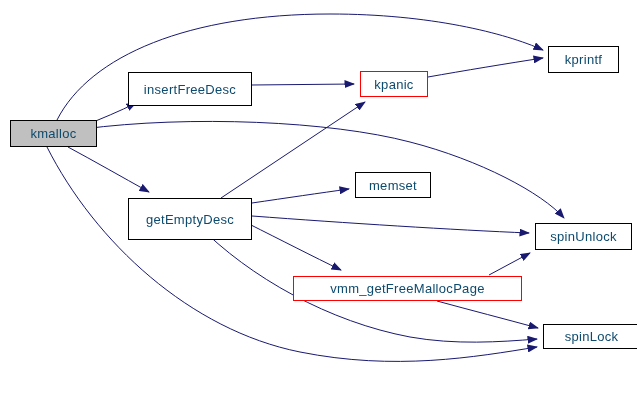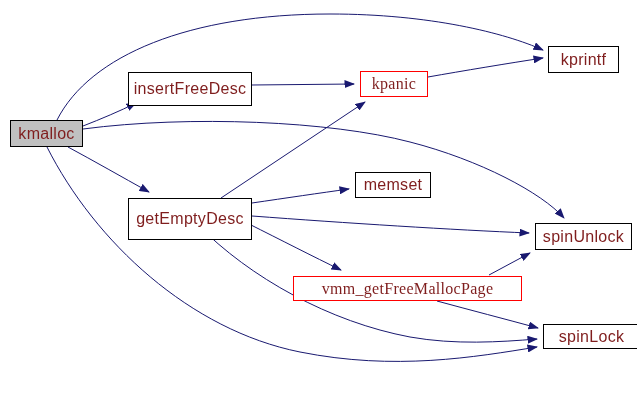--- a/index.html
+++ b/index.html
@@ -1,23 +1,23 @@
 <!DOCTYPE html>
 <html><head>
 <meta charset="utf-8">
 <style>
   html,body{margin:0;padding:0;background:#ffffff;}
   #canvas{position:relative;width:637px;height:407px;background:#ffffff;overflow:hidden;
           font-family:"Liberation Sans","DejaVu Sans",sans-serif;}
   #edges{position:absolute;left:0;top:0;width:637px;height:407px;}
   .node{position:absolute;box-sizing:border-box;background:#ffffff;border:1px solid #000000;
         display:flex;align-items:center;justify-content:center;
-        font-size:16px;color:#7f1d1d;white-space:nowrap;cursor:pointer;letter-spacing:0.3px;}
+        font-size:13px;color:#0c4a6e;white-space:nowrap;cursor:pointer;letter-spacing:0.3px;}
   .node-current{background:#c0c0c0;}
-  .node-red{border-color:#ff0000;font-family:Liberation Serif, serif;}
+  .node-red{border-color:#ff0000;}
 </style>
 </head>
 <body>
 
 <div id="canvas">
 
   <svg id="edges" width="637" height="407" viewBox="0 0 637 407" fill="none" stroke="#191970" stroke-width="1">
     <defs>
       <marker id="arrow" markerWidth="11" markerHeight="8" refX="9.5" refY="4" orient="auto" markerUnits="userSpaceOnUse">
         <path d="M0,0 L10.5,4 L0,8 z" fill="#191970" stroke="none"></path>
@@ -46,21 +46,21 @@
 
     <path d="M 249,224 C 279,239 314,257 341,270" marker-end="url(#arrow)"></path>
 
     <path d="M 197,224 C 250,278 330,322 410,337 C 455,345 500,342 537,339" marker-end="url(#arrow)"></path>
 
     <path d="M 489,275 L 530,253" marker-end="url(#arrow)"></path>
 
     <path d="M 437,301 C 470,310 505,319 538,328" marker-end="url(#arrow)"></path>
   </svg>
 
-  <div class="node node-current" style="left:10px;top:120px;width:73px;height:27px">kmalloc</div>
+  <div class="node node-current" style="left:10px;top:120px;width:87px;height:27px">kmalloc</div>
 
   <div class="node" style="left:128px;top:72px;width:124px;height:34px">insertFreeDesc</div>
 
   <div class="node node-red" style="left:360px;top:71px;width:68px;height:26px">kpanic</div>
 
   <div class="node" style="left:548px;top:46px;width:71px;height:27px">kprintf</div>
 
   <div class="node" style="left:128px;top:198px;width:124px;height:42px">getEmptyDesc</div>
 
   <div class="node" style="left:355px;top:172px;width:76px;height:26px">memset</div>

